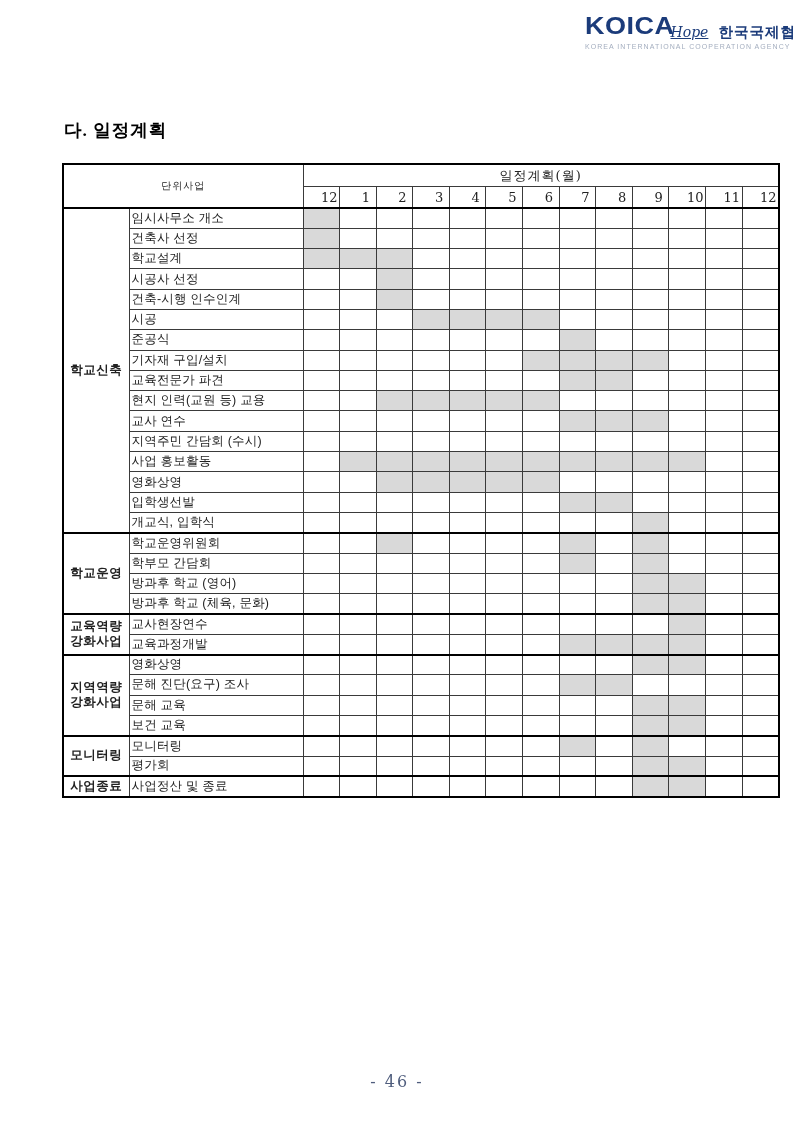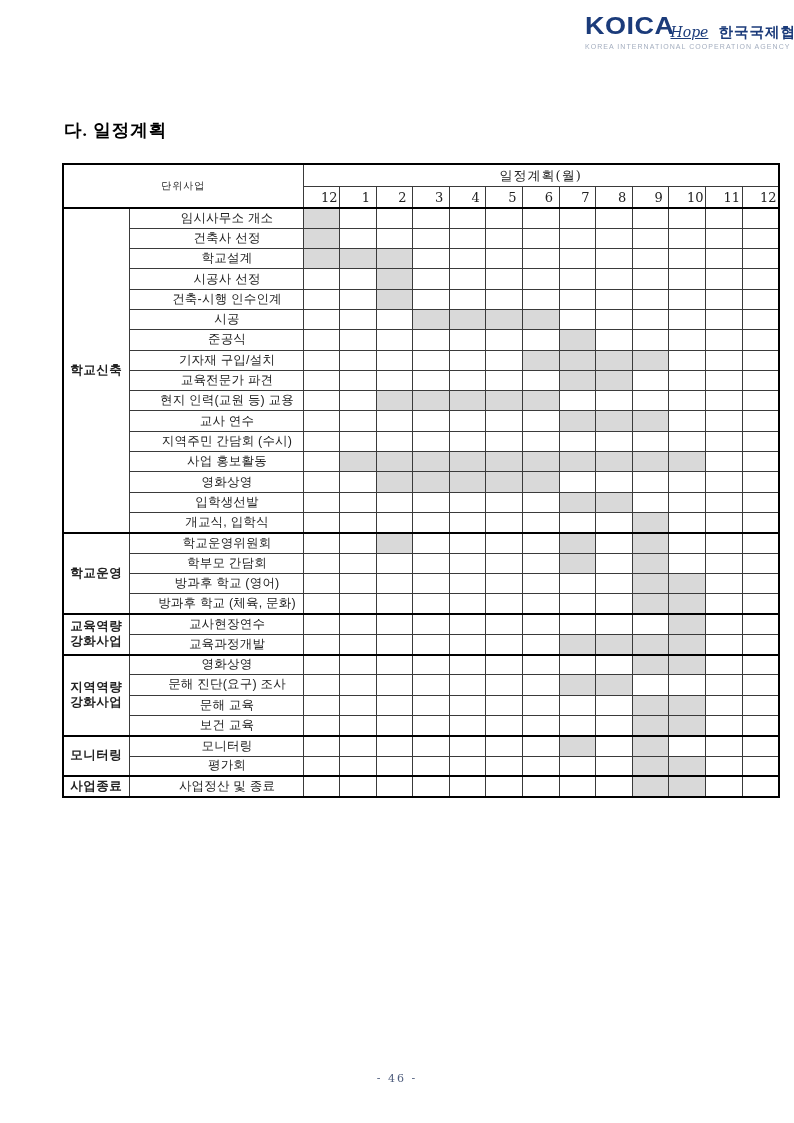--- a/index.html
+++ b/index.html
@@ -54,28 +54,28 @@
   td.hdr-plan { height: 21px; letter-spacing: 1px; }
   td.hdr-month { height: 20px; border-bottom: 3px solid #000; padding-left: 16px; }
   
   tbody td { height: 20.3px; }
   td.cat {
     text-align: center; vertical-align: middle;
     white-space: pre-line; line-height: 1.25; letter-spacing: 0.5px;
     color: #222;
     font-weight: bold;
   }
-  td.task { padding-left: 22px; white-space: nowrap; color: #222; letter-spacing: 0.2px; text-align: center; }
+  td.task { padding-left: 2px; white-space: nowrap; color: #222; letter-spacing: 0.2px; }
   td.m.shaded { background: var(--shade); }
   tr.group-start td { border-top-width: 2px; border-top-color: #000; }
 
   
   .page-footer {
     position: absolute; top: 1072px; left: 0; width: 794px;
-    text-align: center; font-size: 11px; letter-spacing: 2px; color: #4f5d7d;
+    text-align: center; font-size: 16px; letter-spacing: 2px; color: #4f5d7d;
     font-family: "DejaVu Serif", serif;
   }
 </style>
 </head>
 <body style="--navy: #1b3b7a; --shade: #d9d9d9;">
 
 <div class="logo">
   <div class="logo-top">
     <span class="logo-wordmark">KOICA</span>
     <span class="logo-script">Hope</span>

